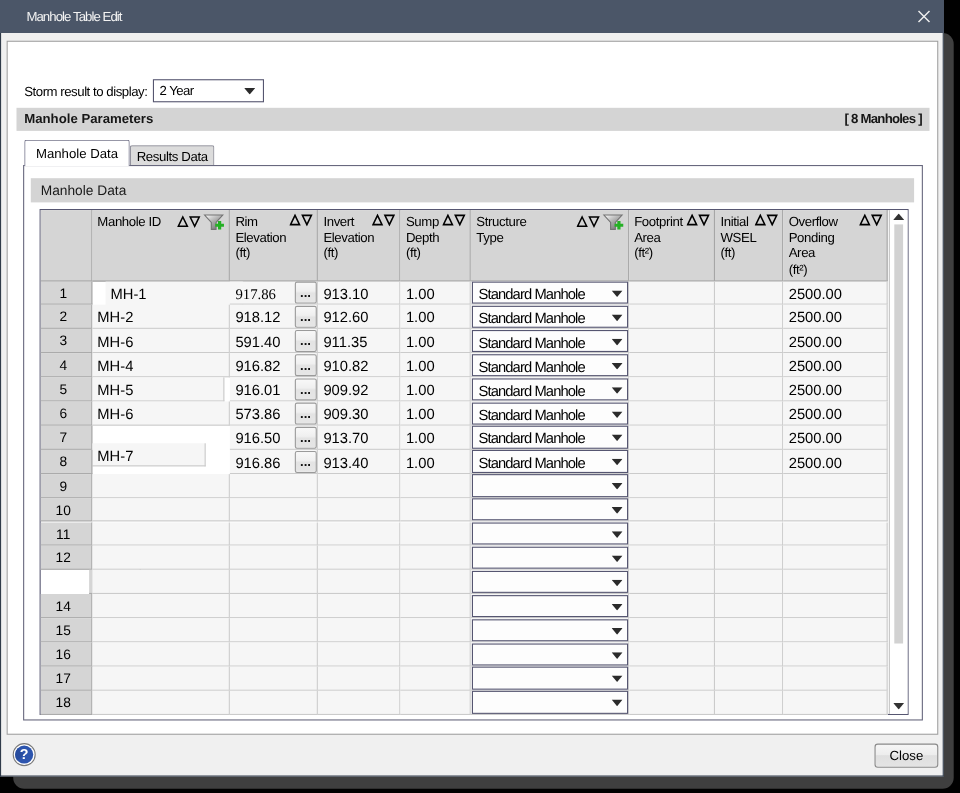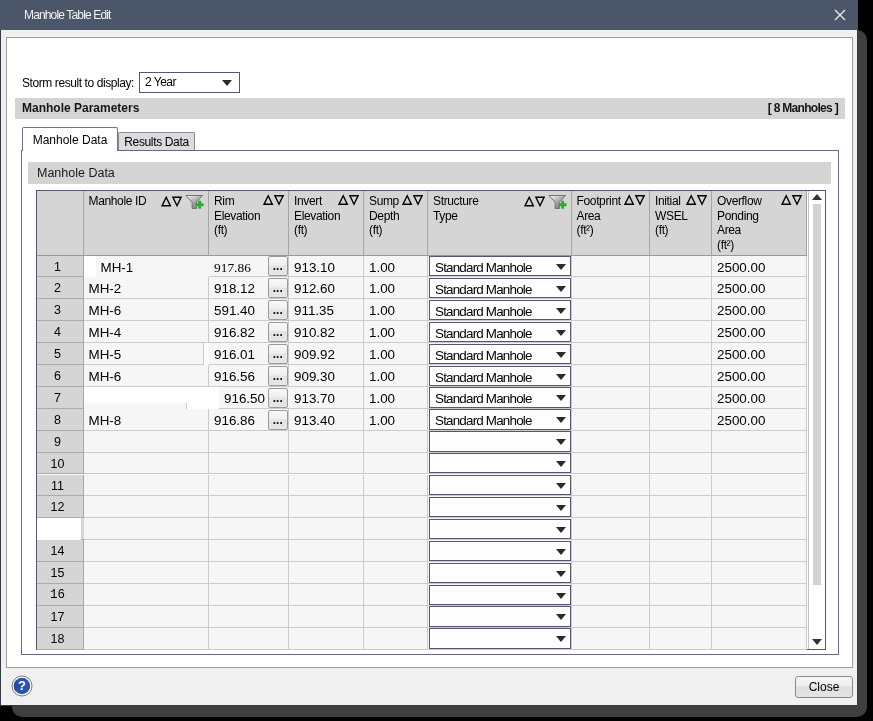--- a/index.html
+++ b/index.html
@@ -165,46 +165,45 @@
         <div class="dc" style="left:327.5px;top:152.6px;width:64px;height:21.9px;line-height:23.5px;">1.00</div>
         <div class="dc" style="left:391.5px;top:152.6px;width:143.5px;height:21.9px;"></div>
         <div class="drop" style="left:392.5px;top:153.1px;width:142px;height:20.4px;line-height:21.2px;">Standard Manhole<svg width="10" height="6" viewBox="0 0 10 6">
             <path d="M0 0 L10 0 L5 6 Z" fill="#2b2b2b"></path>
           </svg></div>
         <div class="dc" style="left:535px;top:152.6px;width:78.5px;height:21.9px;"></div>
         <div class="dc" style="left:613.5px;top:152.6px;width:62px;height:21.9px;"></div>
         <div class="dc" style="left:675.5px;top:152.6px;width:95px;height:21.9px;line-height:23.5px;">2500.00</div>
         <div class="rh" style="top:174.5px;height:21.9px;line-height:23.5px;">6</div>
         <div class="dc" style="left:47px;top:174.5px;width:125.5px;height:21.9px;line-height:23.5px;">MH-6</div>
-        <div class="dc" style="left:172.5px;top:174.5px;width:80px;height:21.9px;line-height:23.5px;">916.56</div>
+        <div class="dc" style="left:172.5px;top:174.5px;width:80px;height:21.9px;line-height:23.5px;">573.86</div>
         <div class="dots" style="left:231px;top:175.2px;height:20.2px;">...</div>
         <div class="dc" style="left:252.5px;top:174.5px;width:75px;height:21.9px;line-height:23.5px;">909.30</div>
         <div class="dc" style="left:327.5px;top:174.5px;width:64px;height:21.9px;line-height:23.5px;">1.00</div>
         <div class="dc" style="left:391.5px;top:174.5px;width:143.5px;height:21.9px;"></div>
         <div class="drop" style="left:392.5px;top:175px;width:142px;height:20.4px;line-height:21.2px;">Standard Manhole<svg width="10" height="6" viewBox="0 0 10 6">
             <path d="M0 0 L10 0 L5 6 Z" fill="#2b2b2b"></path>
           </svg></div>
         <div class="dc" style="left:535px;top:174.5px;width:78.5px;height:21.9px;"></div>
         <div class="dc" style="left:613.5px;top:174.5px;width:62px;height:21.9px;"></div>
         <div class="dc" style="left:675.5px;top:174.5px;width:95px;height:21.9px;line-height:23.5px;">2500.00</div>
         <div class="rh" style="top:196.4px;height:21.9px;line-height:23.5px;">7</div>
         <div class="dc" style="left:47px;top:212px;width:103px;height:21.9px;line-height:23.5px;">MH-7</div>
-        <div class="dc" style="left:172.5px;top:196.4px;width:80px;height:21.9px;line-height:23.5px;margin-left:10px;">916.50</div>
+        <div class="dc" style="left:172.5px;top:196.4px;width:80px;height:21.9px;line-height:23.5px;">916.50</div>
         <div class="dots" style="left:231px;top:197.1px;height:20.2px;">...</div>
         <div class="dc" style="left:252.5px;top:196.4px;width:75px;height:21.9px;line-height:23.5px;">913.70</div>
         <div class="dc" style="left:327.5px;top:196.4px;width:64px;height:21.9px;line-height:23.5px;">1.00</div>
         <div class="dc" style="left:391.5px;top:196.4px;width:143.5px;height:21.9px;"></div>
         <div class="drop" style="left:392.5px;top:196.9px;width:142px;height:20.4px;line-height:21.2px;">Standard Manhole<svg width="10" height="6" viewBox="0 0 10 6">
             <path d="M0 0 L10 0 L5 6 Z" fill="#2b2b2b"></path>
           </svg></div>
         <div class="dc" style="left:535px;top:196.4px;width:78.5px;height:21.9px;"></div>
         <div class="dc" style="left:613.5px;top:196.4px;width:62px;height:21.9px;"></div>
         <div class="dc" style="left:675.5px;top:196.4px;width:95px;height:21.9px;line-height:23.5px;">2500.00</div>
         <div class="rh" style="top:218.3px;height:21.9px;line-height:23.5px;">8</div>
-        <div class="dc" style="left:47px;top:218.3px;width:125.5px;height:21.9px;line-height:23.5px;">MH-8</div>
         <div class="dc" style="left:172.5px;top:218.3px;width:80px;height:21.9px;line-height:23.5px;">916.86</div>
         <div class="dots" style="left:231px;top:219px;height:20.2px;">...</div>
         <div class="dc" style="left:252.5px;top:218.3px;width:75px;height:21.9px;line-height:23.5px;">913.40</div>
         <div class="dc" style="left:327.5px;top:218.3px;width:64px;height:21.9px;line-height:23.5px;">1.00</div>
         <div class="dc" style="left:391.5px;top:218.3px;width:143.5px;height:21.9px;"></div>
         <div class="drop" style="left:392.5px;top:218.8px;width:142px;height:20.4px;line-height:21.2px;">Standard Manhole<svg width="10" height="6" viewBox="0 0 10 6">
             <path d="M0 0 L10 0 L5 6 Z" fill="#2b2b2b"></path>
           </svg></div>
         <div class="dc" style="left:535px;top:218.3px;width:78.5px;height:21.9px;"></div>
         <div class="dc" style="left:613.5px;top:218.3px;width:62px;height:21.9px;"></div>
@@ -300,21 +299,21 @@
         <div class="dc" style="left:327.5px;top:371.6px;width:64px;height:21.9px;line-height:23.5px;"></div>
         <div class="dc" style="left:391.5px;top:371.6px;width:143.5px;height:21.9px;"></div>
         <div class="drop" style="left:392.5px;top:372.1px;width:142px;height:20.4px;line-height:21.2px;">
           <svg width="10" height="6" viewBox="0 0 10 6">
             <path d="M0 0 L10 0 L5 6 Z" fill="#2b2b2b"></path>
           </svg>
         </div>
         <div class="dc" style="left:535px;top:371.6px;width:78.5px;height:21.9px;"></div>
         <div class="dc" style="left:613.5px;top:371.6px;width:62px;height:21.9px;"></div>
         <div class="dc" style="left:675.5px;top:371.6px;width:95px;height:21.9px;line-height:23.5px;"></div>
-        <div class="rh" style="top:393.5px;height:21.9px;line-height:23.5px;font-family:Liberation Mono, monospace;">16</div>
+        <div class="rh" style="top:393.5px;height:21.9px;line-height:23.5px;">16</div>
         <div class="dc" style="left:47px;top:393.5px;width:125.5px;height:21.9px;line-height:23.5px;"></div>
         <div class="dc" style="left:172.5px;top:393.5px;width:80px;height:21.9px;line-height:23.5px;"></div>
         <div class="dc" style="left:252.5px;top:393.5px;width:75px;height:21.9px;line-height:23.5px;"></div>
         <div class="dc" style="left:327.5px;top:393.5px;width:64px;height:21.9px;line-height:23.5px;"></div>
         <div class="dc" style="left:391.5px;top:393.5px;width:143.5px;height:21.9px;"></div>
         <div class="drop" style="left:392.5px;top:394px;width:142px;height:20.4px;line-height:21.2px;">
           <svg width="10" height="6" viewBox="0 0 10 6">
             <path d="M0 0 L10 0 L5 6 Z" fill="#2b2b2b"></path>
           </svg>
         </div>

